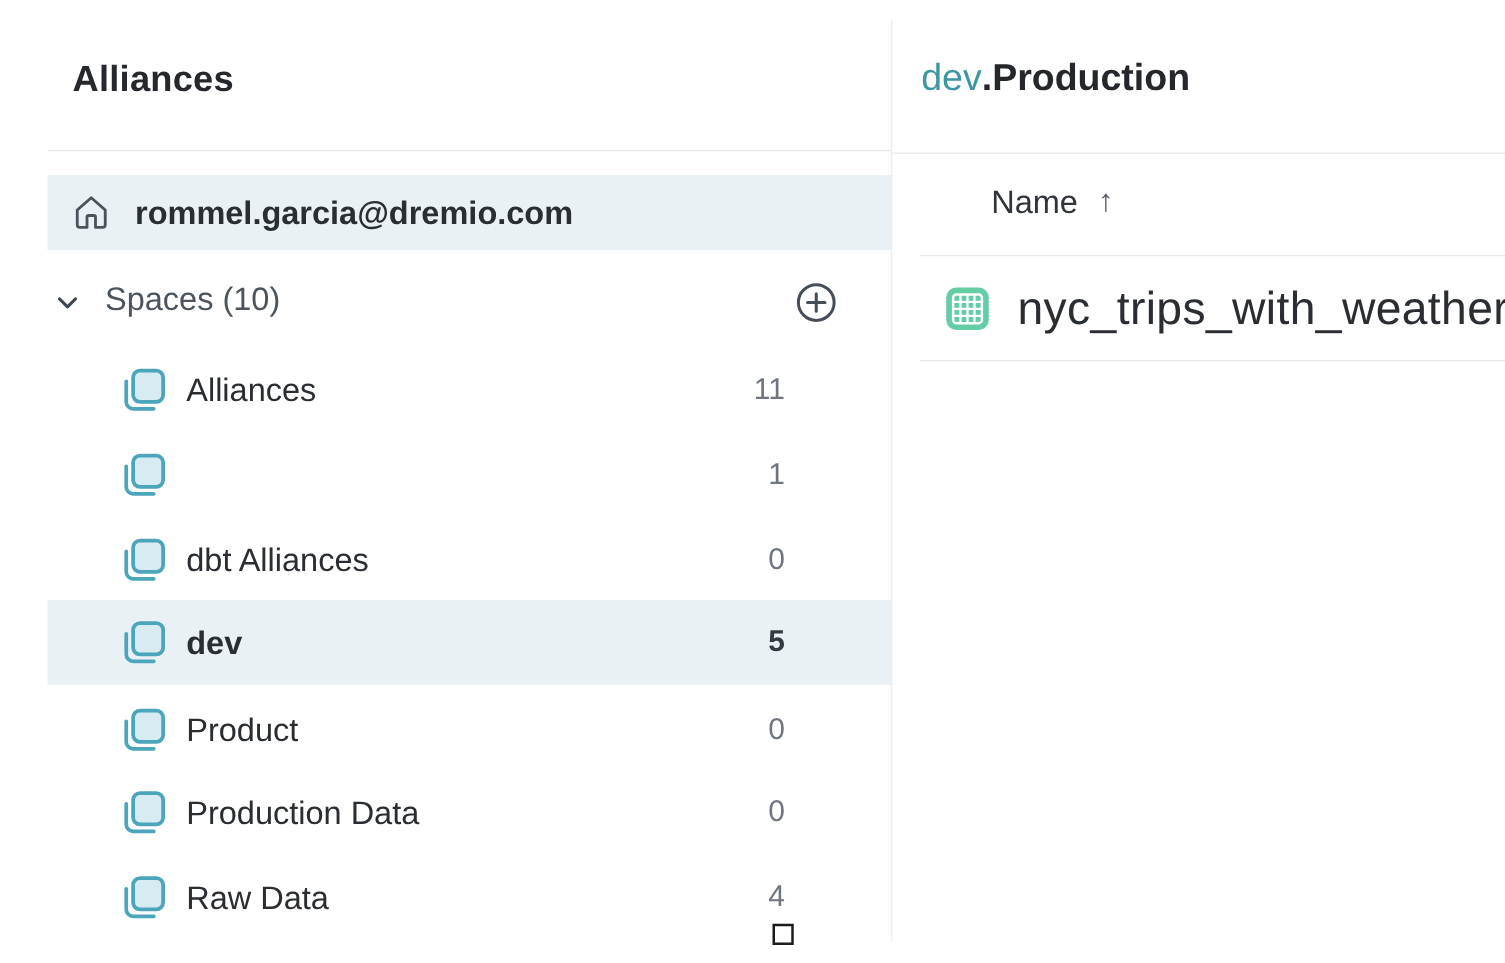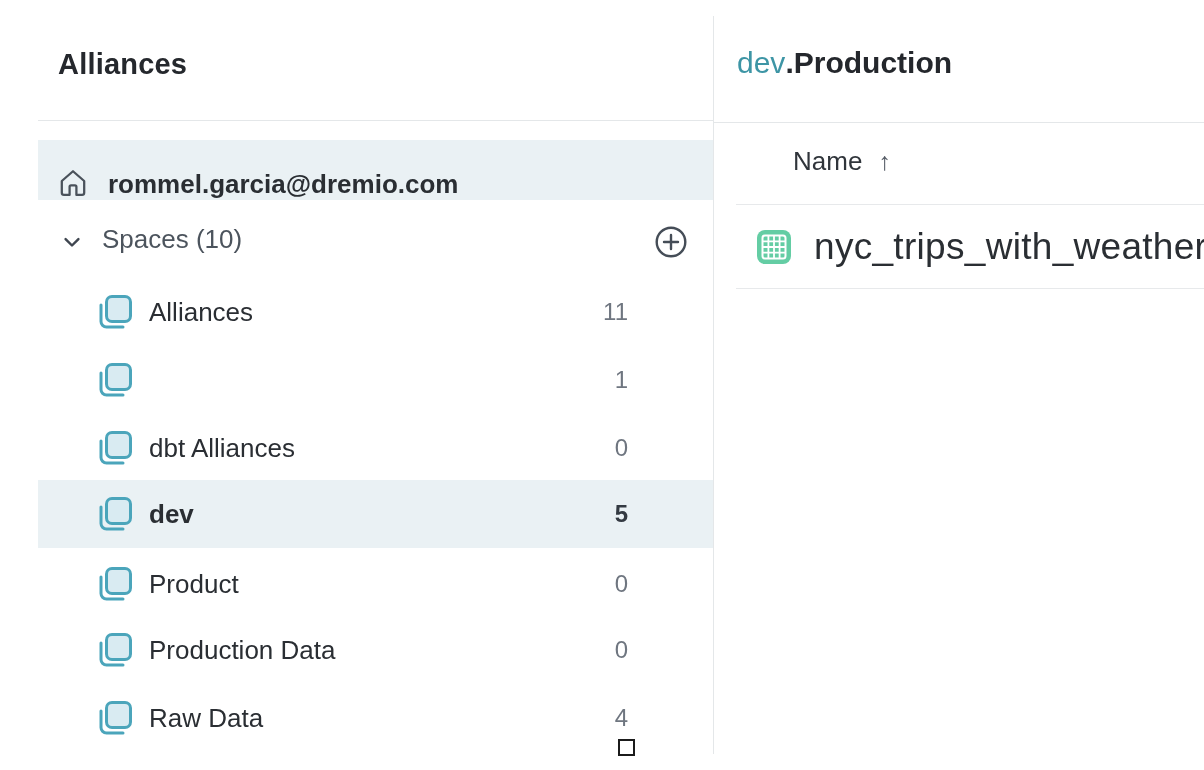--- a/index.html
+++ b/index.html
@@ -6,25 +6,25 @@
   #screen{
     position:relative;width:1204px;height:770px;background:#fff;overflow:hidden;
     font-family:Liberation Sans, sans-serif;color:#2a2e33;
   }
   
   .sidebar{position:absolute;left:0;top:0;width:713px;height:770px;background:#fff;}
   .v-divider{position:absolute;left:713px;top:16px;width:1px;height:738px;background:#e4e7e9;}
   .sidebar-title{position:absolute;left:58px;top:48px;font-size:29px;font-weight:700;color:#25282d;letter-spacing:.2px;}
   .sidebar-hdivider{position:absolute;left:38px;top:120px;width:675px;height:1px;background:#e4e7e9;}
 
-  .home-row{position:absolute;left:38px;top:140px;width:675px;height:60px;background:#eaf1f4;display:flex;align-items:flex-end;cursor:pointer;}
+  .home-row{position:absolute;left:38px;top:140px;width:675px;height:60px;background:#eaf1f4;display:flex;align-items:center;cursor:pointer;}
   .home-row .icon{margin-left:18px;display:flex;align-items:center;}
   .home-label{margin-left:18px;font-size:26px;font-weight:700;color:#2a2e33;}
 
-  .spaces-header{position:absolute;left:38px;top:222px;width:675px;height:40px;display:flex;align-items:center;}
+  .spaces-header{position:absolute;left:20px;top:222px;width:675px;height:40px;display:flex;align-items:center;}
   .chevron{position:absolute;left:20px;top:6px;cursor:pointer;display:flex;}
   .spaces-label{position:absolute;left:64px;top:2px;font-size:26px;color:#4c545d;}
   .plus-btn{position:absolute;left:614px;top:1px;width:38px;height:38px;cursor:pointer;display:flex;align-items:center;justify-content:center;background:none;border:none;padding:0;}
 
   .space-row{position:absolute;left:38px;width:675px;height:68px;display:flex;align-items:center;cursor:pointer;}
   .space-row.selected{background:#eaf1f4;}
   .space-row .sicon{margin-left:57px;display:flex;align-items:center;}
   .space-name{margin-left:17px;font-size:26px;color:#2a2e33;}
   .space-row.selected .space-name{font-weight:700;}
   .space-count{position:absolute;right:85px;font-size:24px;color:#6f7680;text-align:right;min-width:50px;}

